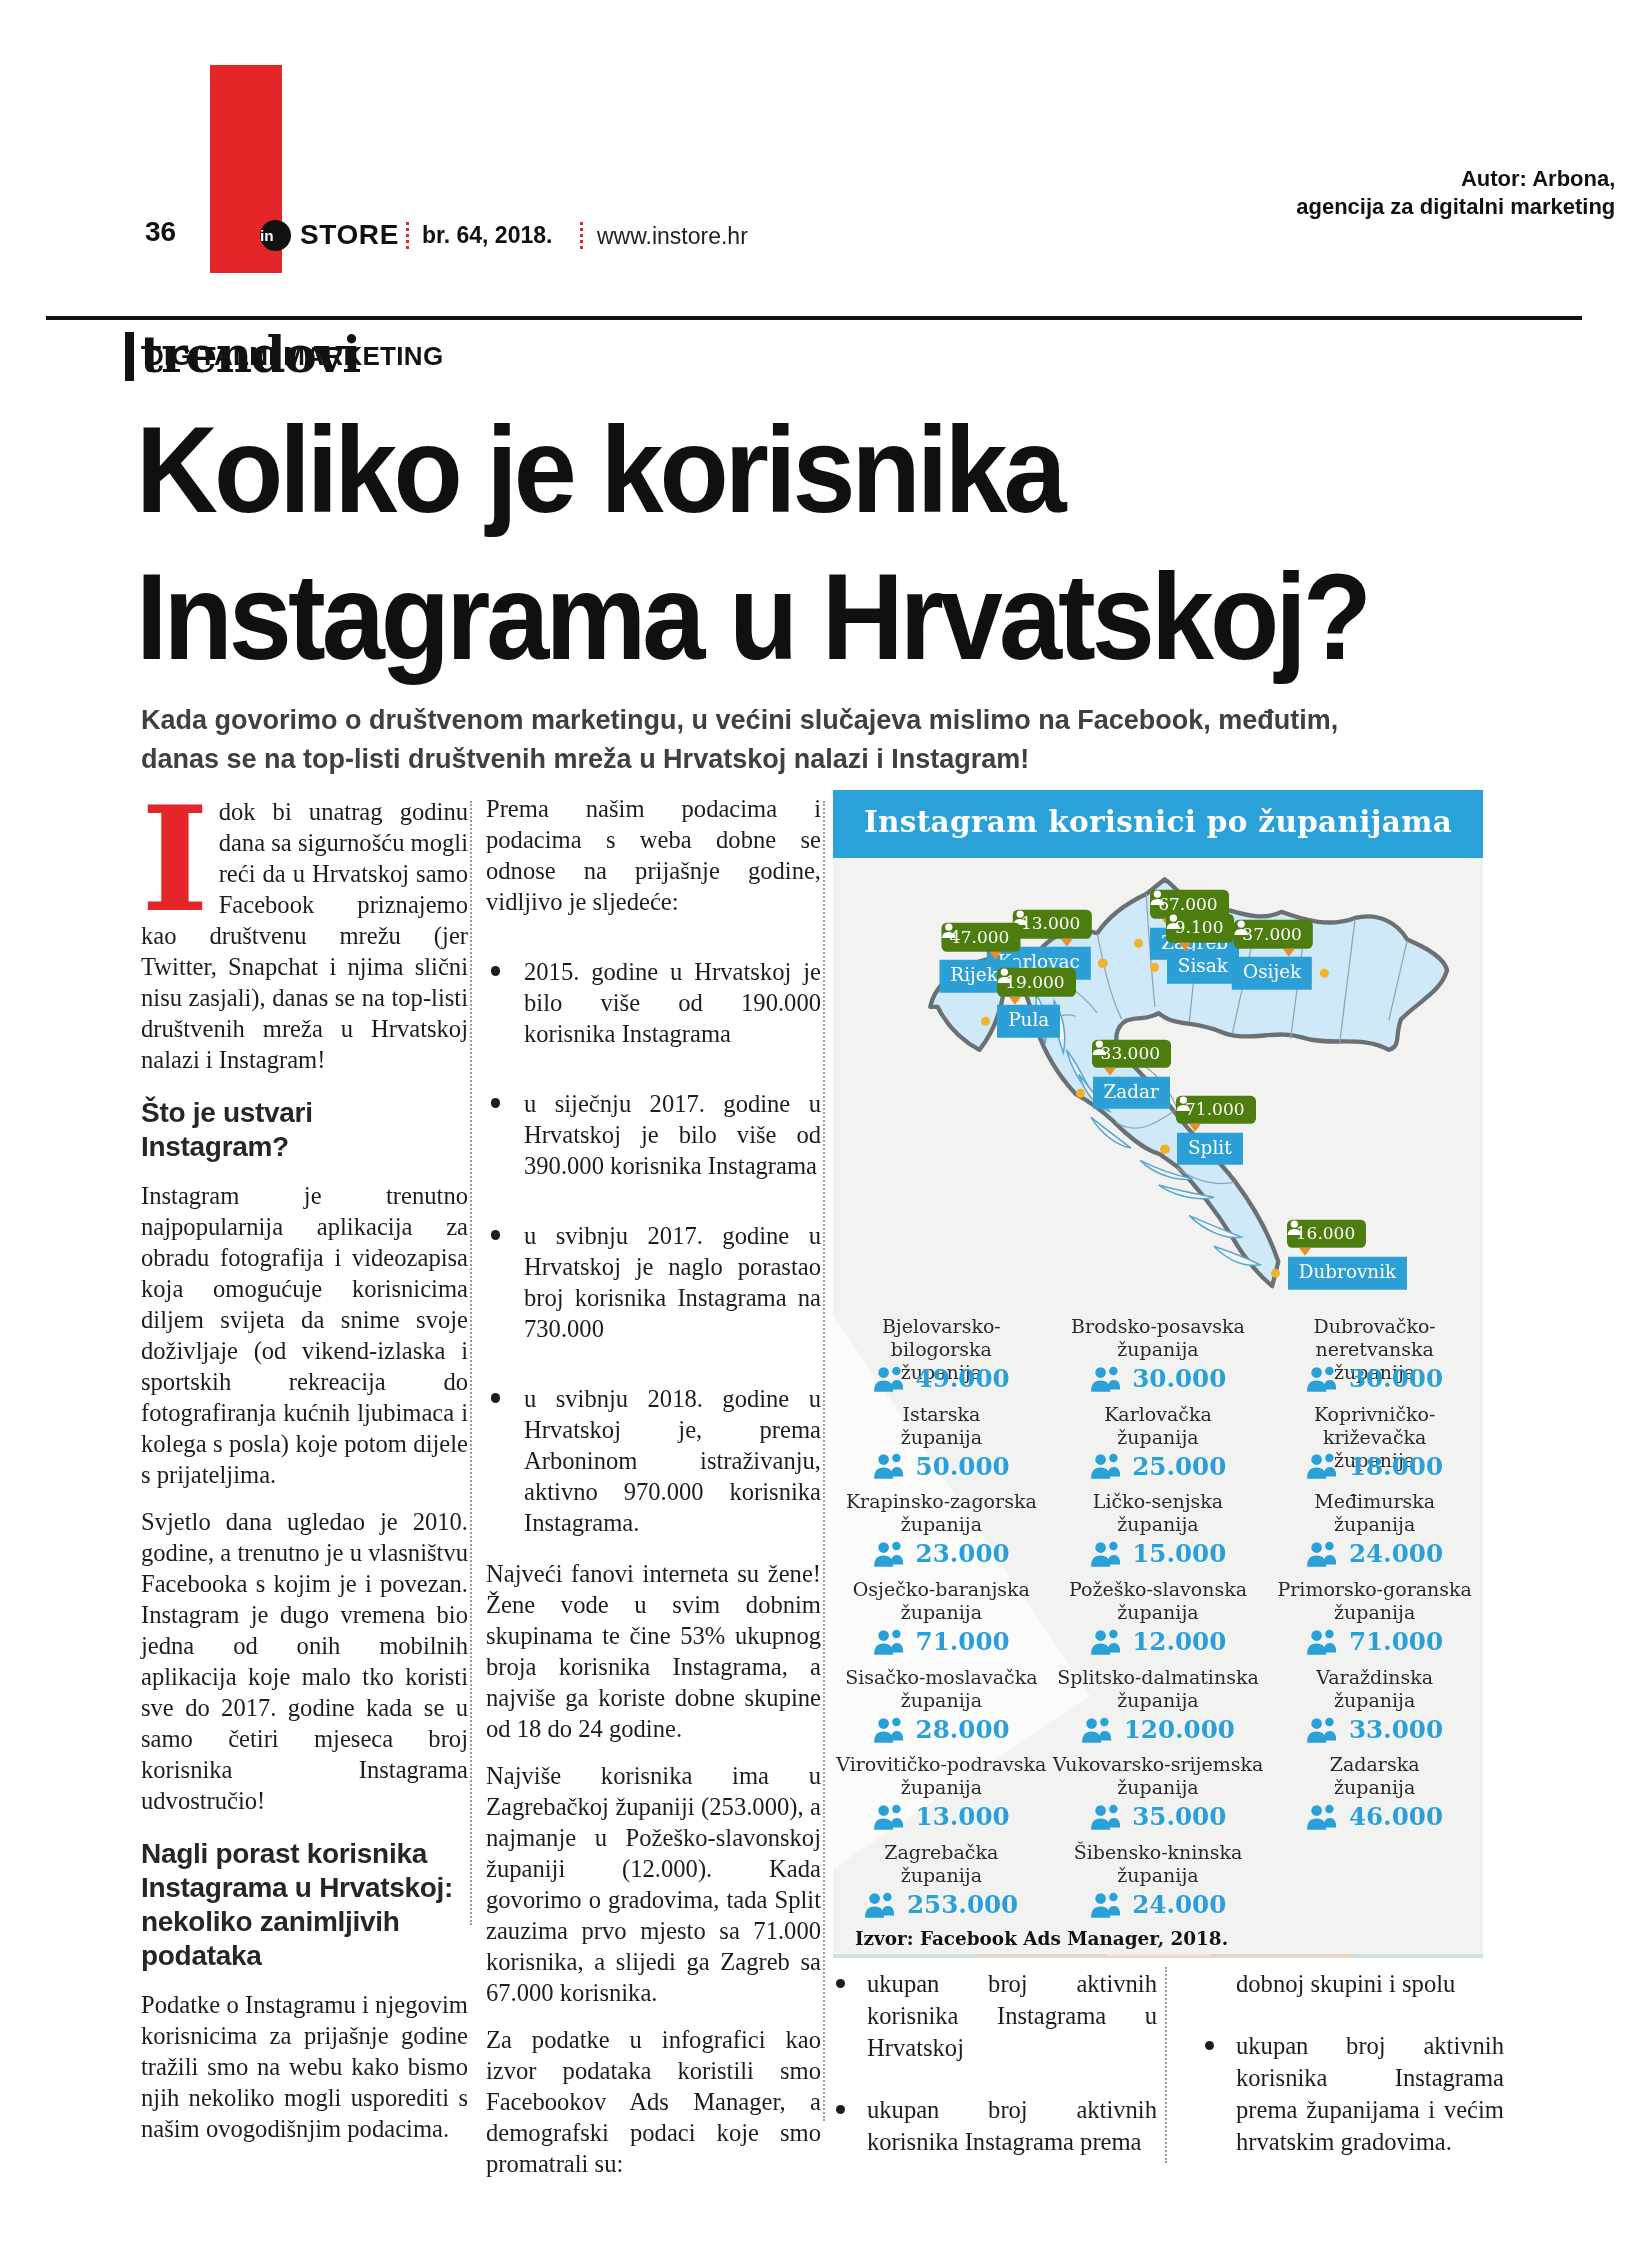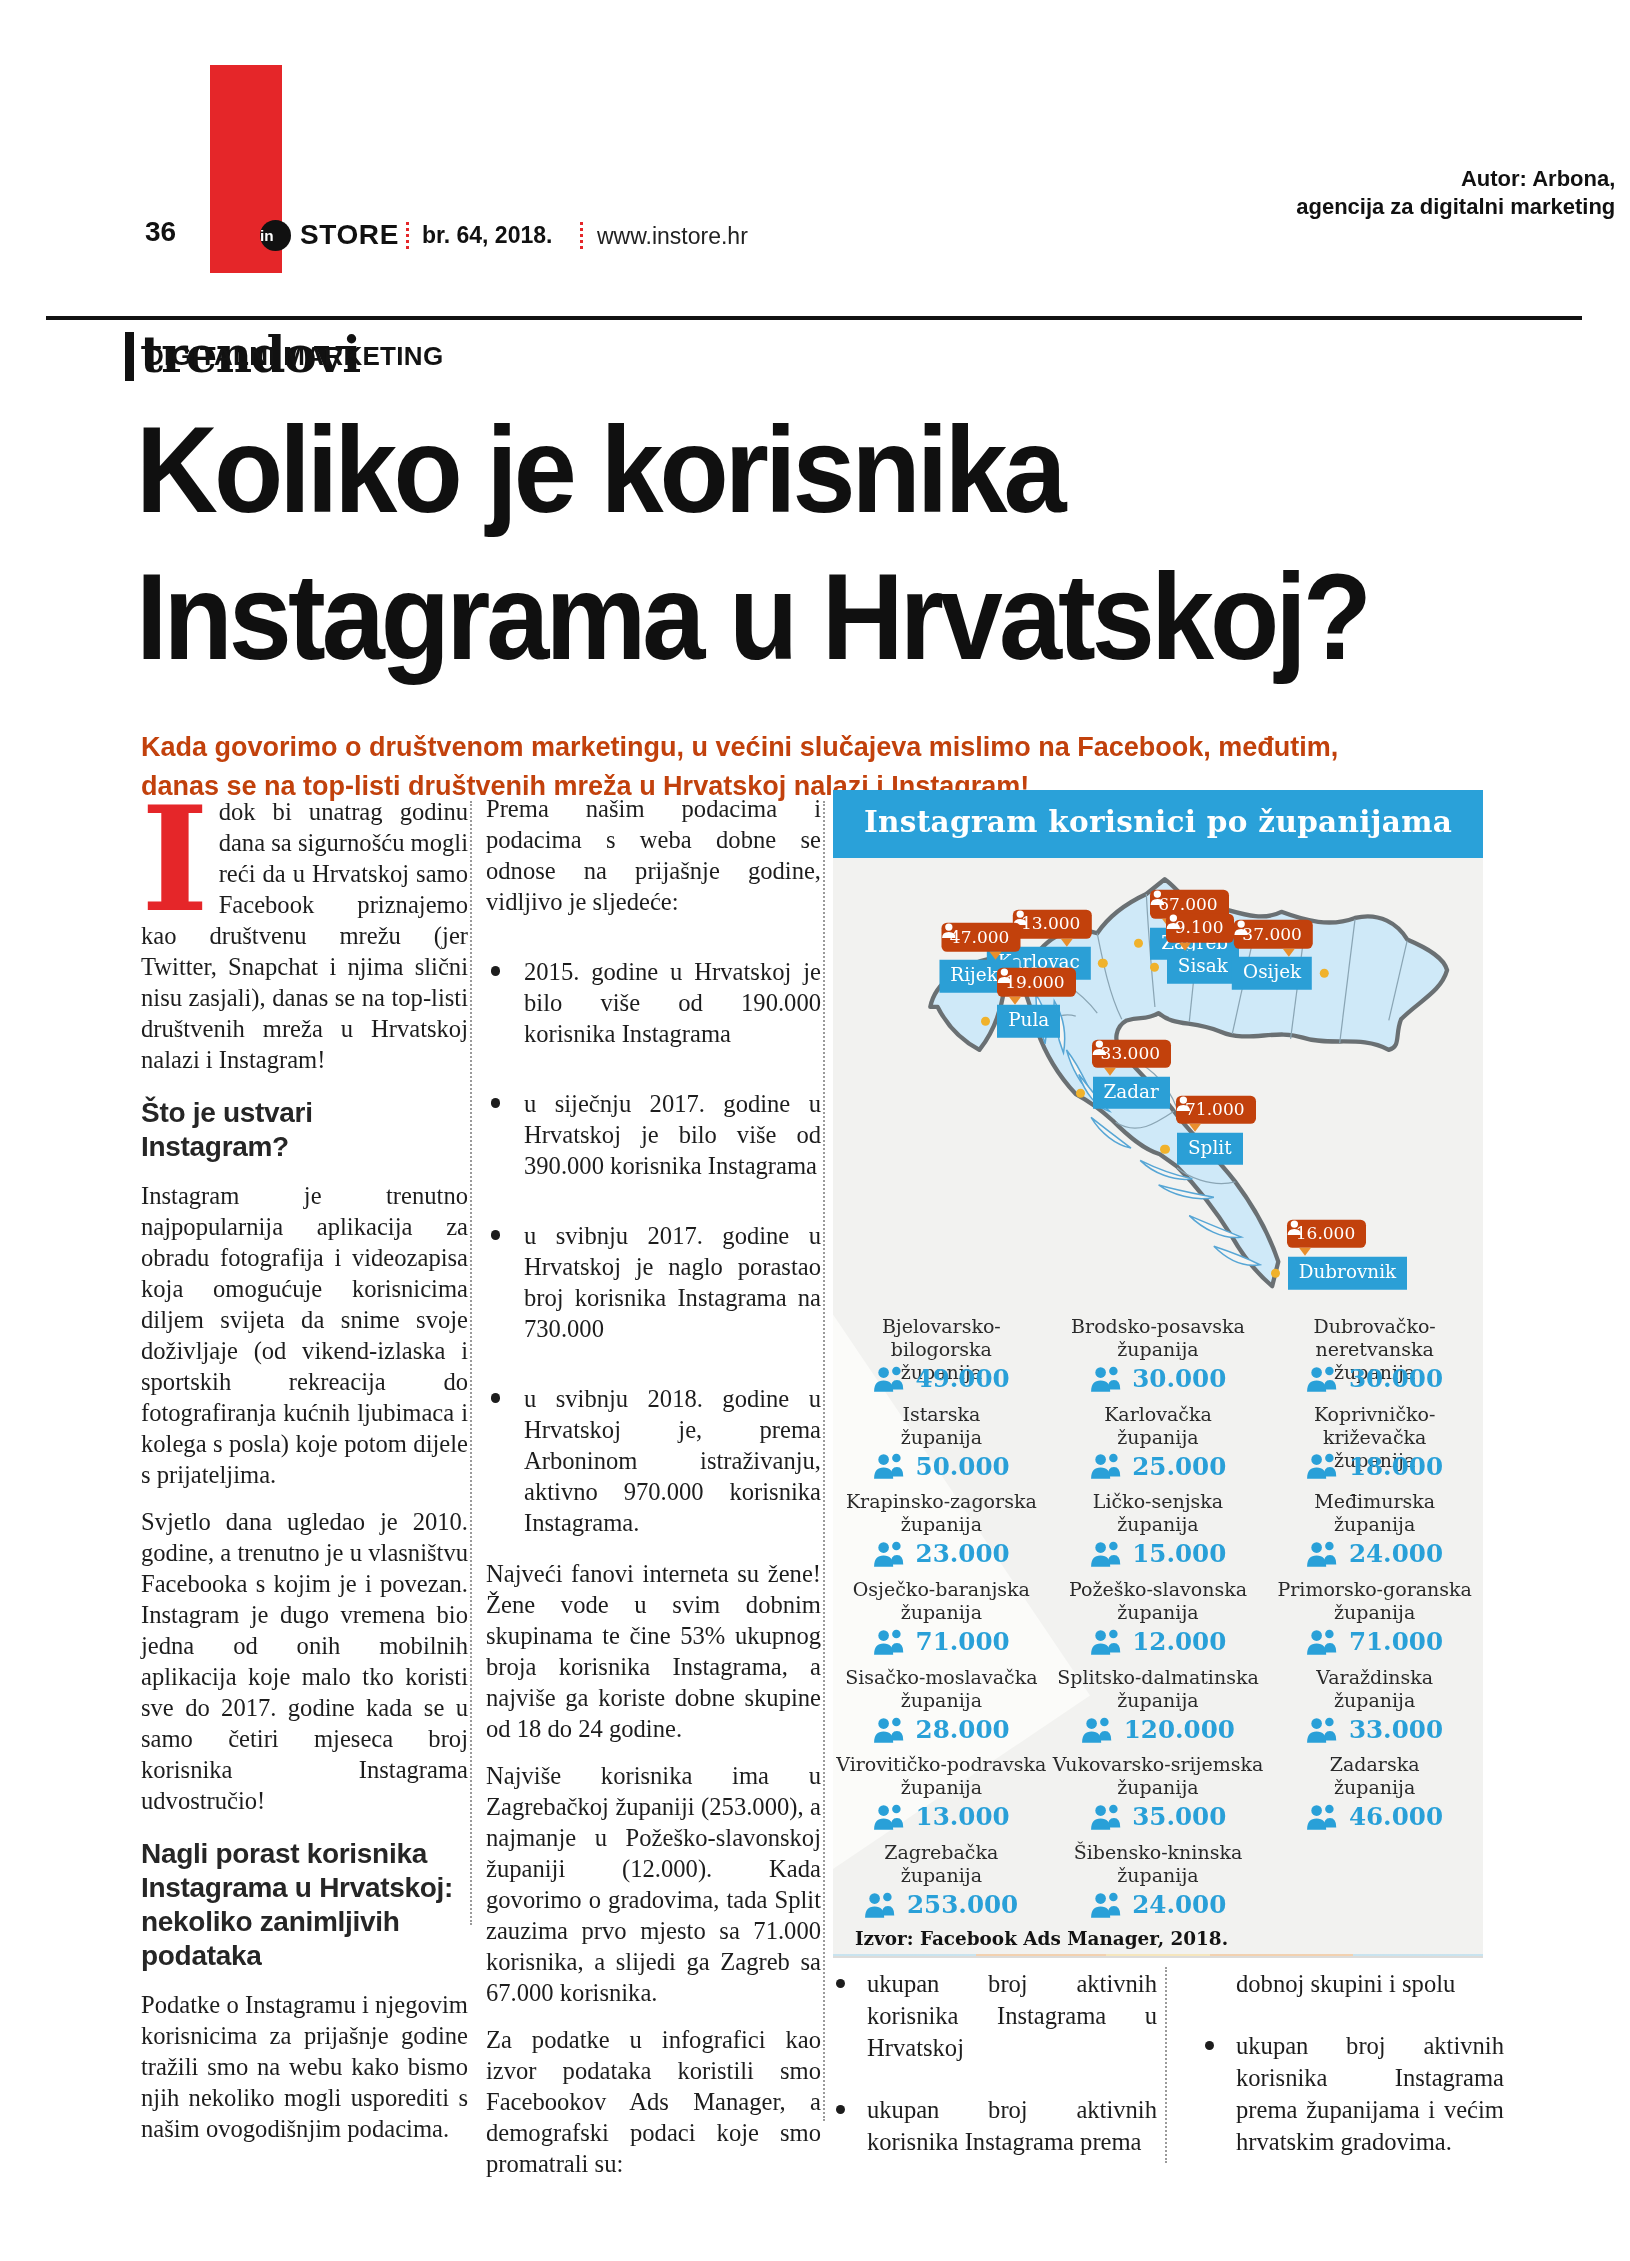--- a/index.html
+++ b/index.html
@@ -20,22 +20,22 @@
         letter-spacing:-1.8px;color:#111;}
   .author{position:absolute;right:14.7px;top:165px;text-align:right;
         font:700 22px/28px "Liberation Sans",sans-serif;color:#111;}
   .rule{position:absolute;left:46px;top:316px;width:1536px;height:4.3px;background:#121212;}
 
   
   .kick-bar{position:absolute;left:125px;top:332px;width:8.6px;height:49px;background:#111;}
   .kicker{position:absolute;left:145px;top:341px;font:800 26px "Liberation Sans",sans-serif;color:#131313;letter-spacing:0.3px;}
   .headline{position:absolute;left:136px;top:397px;transform:scaleX(.93);transform-origin:left top;
         font:900 122px/147px "Liberation Sans",sans-serif;letter-spacing:-4.3px;color:#101010;white-space:nowrap;}
-  .lead{position:absolute;left:141px;top:728px;width:1406px;
-        font:700 27px/39px "Liberation Sans",sans-serif;color:#c2410c;}
+  .lead{position:absolute;left:141px;top:701px;width:1406px;
+        font:700 27px/39px "Liberation Sans",sans-serif;color:#404040;}
 
   
   .col{position:absolute;text-align:justify;font:400 24.6px/31px "Liberation Serif",serif;color:#1d1d1d;}
   .col1{left:141px;top:796px;width:327px;}
   .col2{left:486px;top:793px;width:335px;}
   .col p{margin:0 0 16px 0;}
   .subhead{font:700 28px/34px "Liberation Sans",sans-serif;color:#262626;text-align:left;
         margin:21px 0 16px 0;letter-spacing:-0.3px;}
   .dropcap{float:left;font-family:"DejaVu Serif",serif;font-weight:700;font-size:145px;line-height:114px;
         color:#e52629;margin:6.1px 9.8px 0 0;}
@@ -60,21 +60,21 @@
 
   .map-wrap{position:absolute;left:4.9px;top:8.6px;width:640px;height:437px;}
   .map-wrap svg{position:absolute;left:0;top:0;}
   .marker{position:absolute;transform:translateY(-50%);}
   .marker .m-row{display:flex;align-items:center;gap:7.4px;}
   .marker.side-left{transform:translate(calc(-100% + 13.5px),-50%);}
   .marker.side-left .m-row{flex-direction:row-reverse;}
   .m-dot{width:9.2px;height:9.2px;border-radius:50%;background:#f0b22c;flex:none;}
   .city-label{background:#2b9fd6;color:#fff;font:400 18.4px/18.4px "DejaVu Serif",serif;
         padding:6.1px 11px 8px;white-space:nowrap;}
-  .badge{position:absolute;bottom:calc(100% + 8.6px);left:16px;background:#c2410c;color:#fff;border-radius:5.5px;
+  .badge{position:absolute;bottom:calc(100% + 8.6px);left:16px;background:#4d7c0f;color:#fff;border-radius:5.5px;
         padding:5.5px 11px 6.1px 8.6px;display:flex;align-items:center;gap:6.1px;
         font:400 17px/17px "DejaVu Serif",serif;white-space:nowrap;}
   .marker.side-left .badge{left:auto;right:16px;}
   .badge::after{content:"";position:absolute;top:100%;left:12.3px;border:6.8px solid transparent;
         border-top:8.6px solid #e98e2c;border-bottom-width:0;}
   .marker.side-left .badge::after{left:auto;right:18.4px;}
 
   .county-grid{position:absolute;left:0;top:457px;width:100%;display:grid;
         grid-template-columns:repeat(3,1fr);row-gap:10.4px;}
   .county{text-align:center;}

